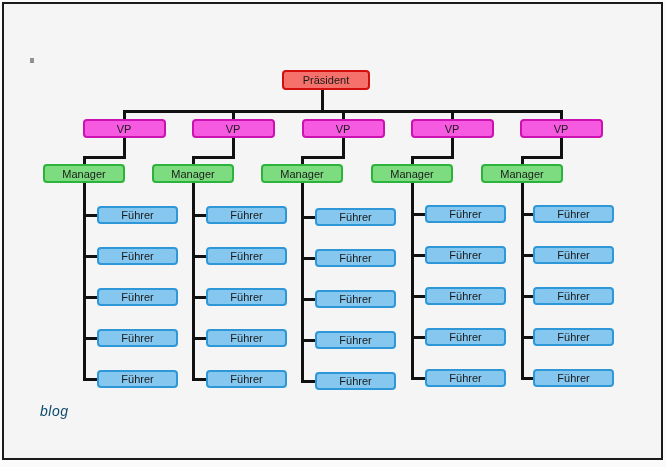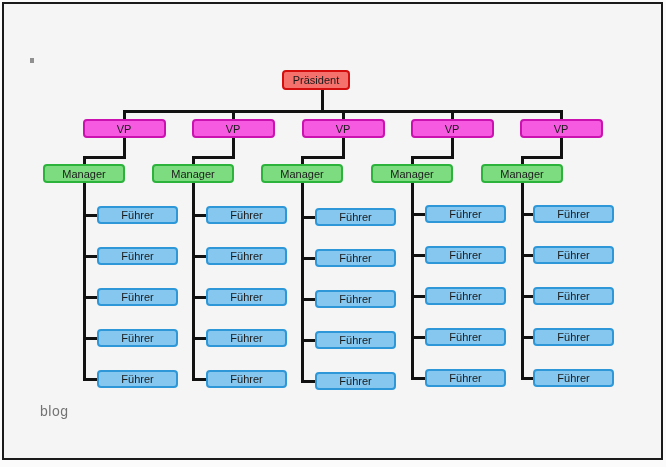--- a/index.html
+++ b/index.html
@@ -138,17 +138,17 @@
       <div class="line" style="left: 522px; top: 253.5px; width: 11px; height: 3px; background: rgb(17, 17, 17);"></div>
       <div class="box" style="left: 533px; top: 246px; width: 81px; height: 18px; background: rgb(133, 199, 239); border-color: rgb(46, 151, 216); color: rgb(26, 26, 26);">Führer</div>
       <div class="line" style="left: 522px; top: 294.5px; width: 11px; height: 3px; background: rgb(17, 17, 17);"></div>
       <div class="box" style="left: 533px; top: 287px; width: 81px; height: 18px; background: rgb(133, 199, 239); border-color: rgb(46, 151, 216); color: rgb(26, 26, 26);">Führer</div>
       <div class="line" style="left: 522px; top: 335.5px; width: 11px; height: 3px; background: rgb(17, 17, 17);"></div>
       <div class="box" style="left: 533px; top: 328px; width: 81px; height: 18px; background: rgb(133, 199, 239); border-color: rgb(46, 151, 216); color: rgb(26, 26, 26);">Führer</div>
       <div class="line" style="left: 522px; top: 376.5px; width: 11px; height: 3px; background: rgb(17, 17, 17);"></div>
       <div class="box" style="left: 533px; top: 369px; width: 81px; height: 18px; background: rgb(133, 199, 239); border-color: rgb(46, 151, 216); color: rgb(26, 26, 26);">Führer</div>
       <div class="box" style="left: 519.5px; top: 119px; width: 83px; height: 19px; background: rgb(245, 90, 225); border-color: rgb(203, 17, 176); color: rgb(26, 26, 26);">VP</div>
       <div class="box" style="left: 481px; top: 164px; width: 82px; height: 19px; background: rgb(126, 220, 128); border-color: rgb(43, 179, 59); color: rgb(26, 26, 26);">Manager</div>
-      <div class="box" style="left: 282px; top: 70px; width: 68px; height: 20px; background: rgb(244, 113, 108); border-color: rgb(212, 13, 13); color: rgb(26, 26, 26);">Präsident</div>
+      <div class="box" style="left: 282px; top: 70px; width: 88px; height: 20px; background: rgb(244, 113, 108); border-color: rgb(212, 13, 13); color: rgb(26, 26, 26);">Präsident</div>
     </div>
   <div class="speck"></div>
-  <div class="watermark" style="color: #737373;">blog</div>
+  <div class="watermark" style="color: #0c4a6e; font-style: italic;">blog</div>
 </div>
 
 </body></html>

